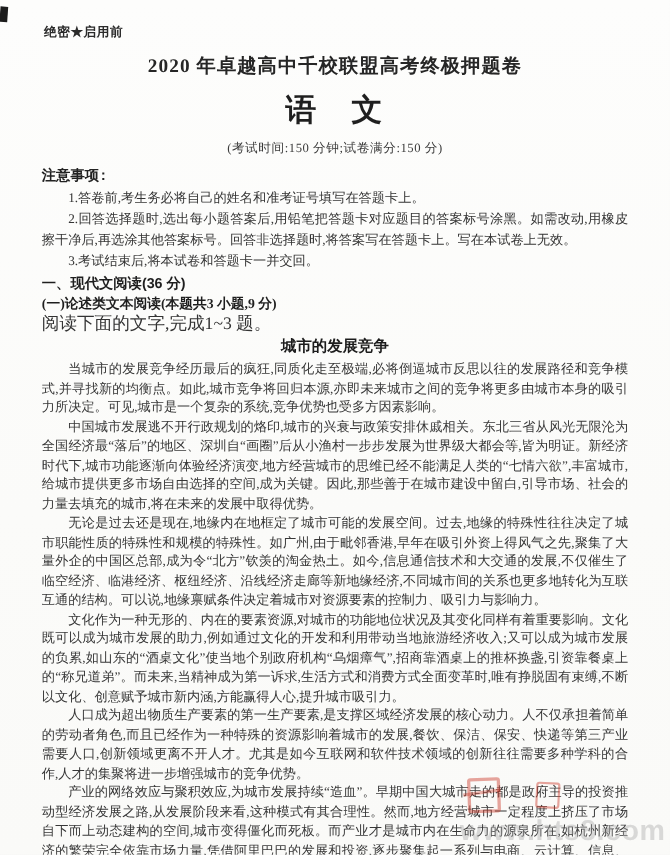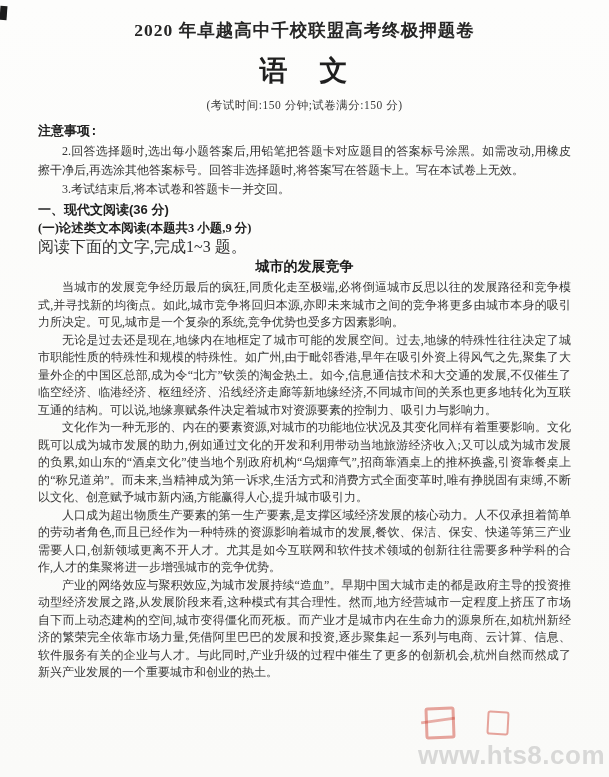--- a/index.html
+++ b/index.html
@@ -85,41 +85,44 @@
   }
 </style>
 </head>
 <body>
 
 <div class="page">
   <div class="corner-mark"></div>
 
   <div class="content">
 
+    <div class="security-label">绝密★启用前</div>
 
     <div class="exam-title">2020 年卓越高中千校联盟高考终极押题卷</div>
 
     <div class="subject-title">语　文</div>
 
     <div class="exam-meta">(考试时间:150 分钟;试卷满分:150 分)</div>
 
     <div class="notice-heading">注意事项:</div>
 
+    <p class="notice-item">1.答卷前,考生务必将自己的姓名和准考证号填写在答题卡上。</p>
     <p class="notice-item">2.回答选择题时,选出每小题答案后,用铅笔把答题卡对应题目的答案标号涂黑。如需改动,用橡皮擦干净后,再选涂其他答案标号。回答非选择题时,将答案写在答题卡上。写在本试卷上无效。</p>
     <p class="notice-item">3.考试结束后,将本试卷和答题卡一并交回。</p>
 
     <div class="section-heading">一、现代文阅读(36 分)</div>
 
     <div class="subsection-heading">(一)论述类文本阅读(本题共3 小题,9 分)</div>
 
     <p class="instruction">阅读下面的文字,完成1~3 题。</p>
 
     <div class="article-title">城市的发展竞争</div>
 
     <p class="article-paragraph">当城市的发展竞争经历最后的疯狂,同质化走至极端,必将倒逼城市反思以往的发展路径和竞争模式,并寻找新的均衡点。如此,城市竞争将回归本源,亦即未来城市之间的竞争将更多由城市本身的吸引力所决定。可见,城市是一个复杂的系统,竞争优势也受多方因素影响。</p>
+    <p class="article-paragraph">中国城市发展逃不开行政规划的烙印,城市的兴衰与政策安排休戚相关。东北三省从风光无限沦为全国经济最“落后”的地区、深圳自“画圈”后从小渔村一步步发展为世界级大都会等,皆为明证。新经济时代下,城市功能逐渐向体验经济演变,地方经营城市的思维已经不能满足人类的“七情六欲”,丰富城市,给城市提供更多市场自由选择的空间,成为关键。因此,那些善于在城市建设中留白,引导市场、社会的力量去填充的城市,将在未来的发展中取得优势。</p>
     <p class="article-paragraph">无论是过去还是现在,地缘内在地框定了城市可能的发展空间。过去,地缘的特殊性往往决定了城市职能性质的特殊性和规模的特殊性。如广州,由于毗邻香港,早年在吸引外资上得风气之先,聚集了大量外企的中国区总部,成为令“北方”钦羡的淘金热土。如今,信息通信技术和大交通的发展,不仅催生了临空经济、临港经济、枢纽经济、沿线经济走廊等新地缘经济,不同城市间的关系也更多地转化为互联互通的结构。可以说,地缘禀赋条件决定着城市对资源要素的控制力、吸引力与影响力。</p>
     <p class="article-paragraph">文化作为一种无形的、内在的要素资源,对城市的功能地位状况及其变化同样有着重要影响。文化既可以成为城市发展的助力,例如通过文化的开发和利用带动当地旅游经济收入;又可以成为城市发展的负累,如山东的“酒桌文化”使当地个别政府机构“乌烟瘴气”,招商靠酒桌上的推杯换盏,引资靠餐桌上的“称兄道弟”。而未来,当精神成为第一诉求,生活方式和消费方式全面变革时,唯有挣脱固有束缚,不断以文化、创意赋予城市新内涵,方能赢得人心,提升城市吸引力。</p>
     <p class="article-paragraph">人口成为超出物质生产要素的第一生产要素,是支撑区域经济发展的核心动力。人不仅承担着简单的劳动者角色,而且已经作为一种特殊的资源影响着城市的发展,餐饮、保洁、保安、快递等第三产业需要人口,创新领域更离不开人才。尤其是如今互联网和软件技术领域的创新往往需要多种学科的合作,人才的集聚将进一步增强城市的竞争优势。</p>
     <p class="article-paragraph">产业的网络效应与聚积效应,为城市发展持续“造血”。早期中国大城市走的都是政府主导的投资推动型经济发展之路,从发展阶段来看,这种模式有其合理性。然而,地方经营城市一定程度上挤压了市场自下而上动态建构的空间,城市变得僵化而死板。而产业才是城市内在生命力的源泉所在,如杭州新经济的繁荣完全依靠市场力量,凭借阿里巴巴的发展和投资,逐步聚集起一系列与电商、云计算、信息、软件服务有关的企业与人才。与此同时,产业升级的过程中催生了更多的创新机会,杭州自然而然成了新兴产业发展的一个重要城市和创业的热土。</p>
 
   </div>
 
   <div class="watermark">
     <div class="wm-red-shape wm-red-1"></div>
     <div class="wm-red-shape wm-red-2"></div>

